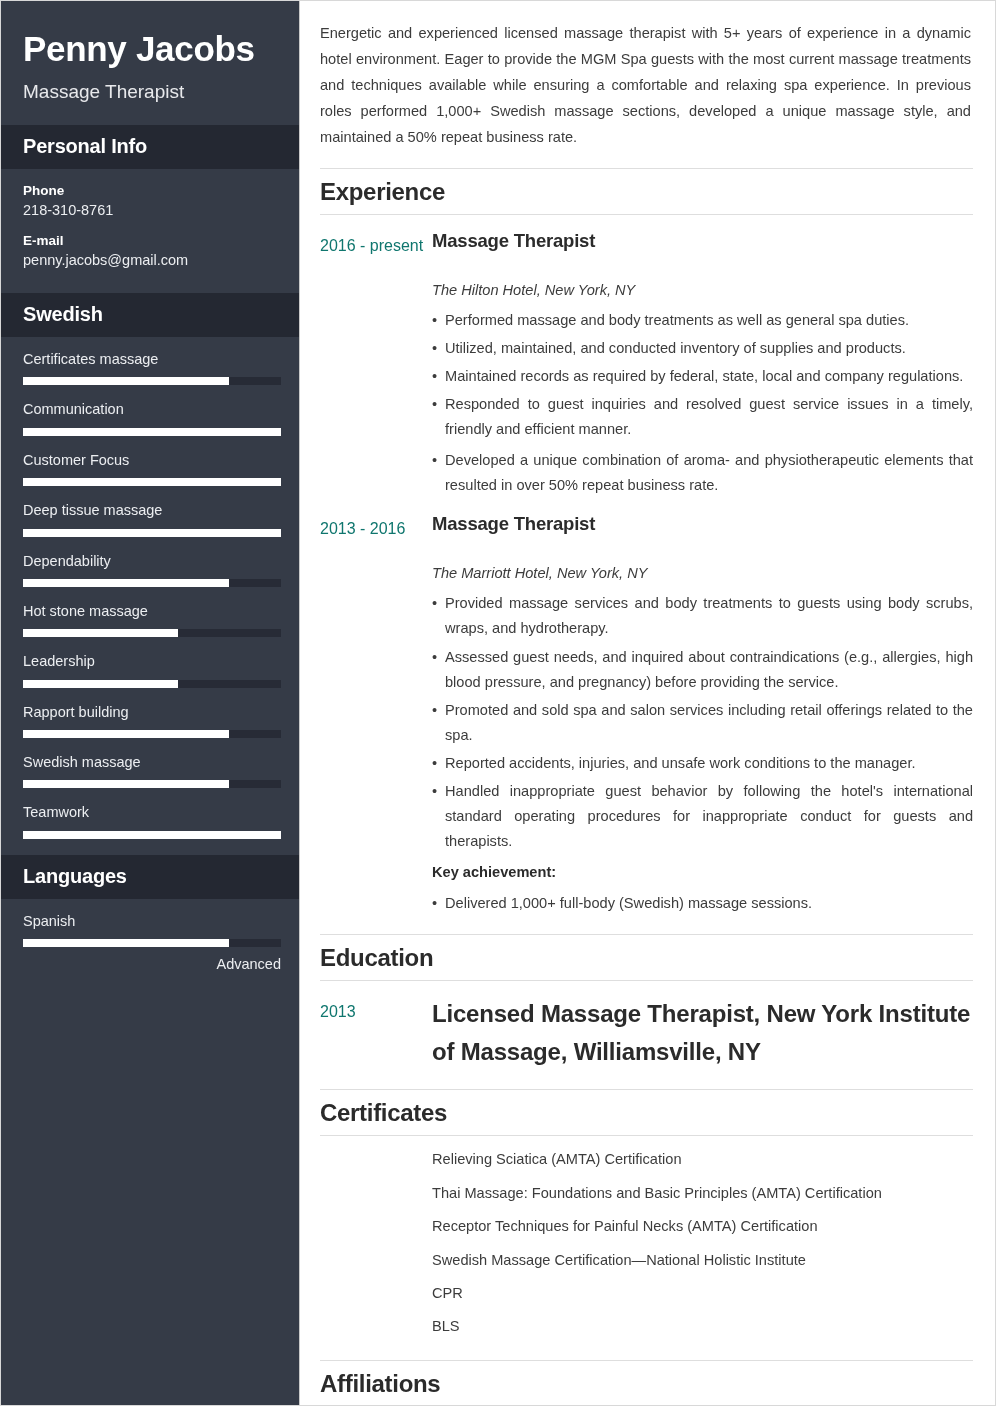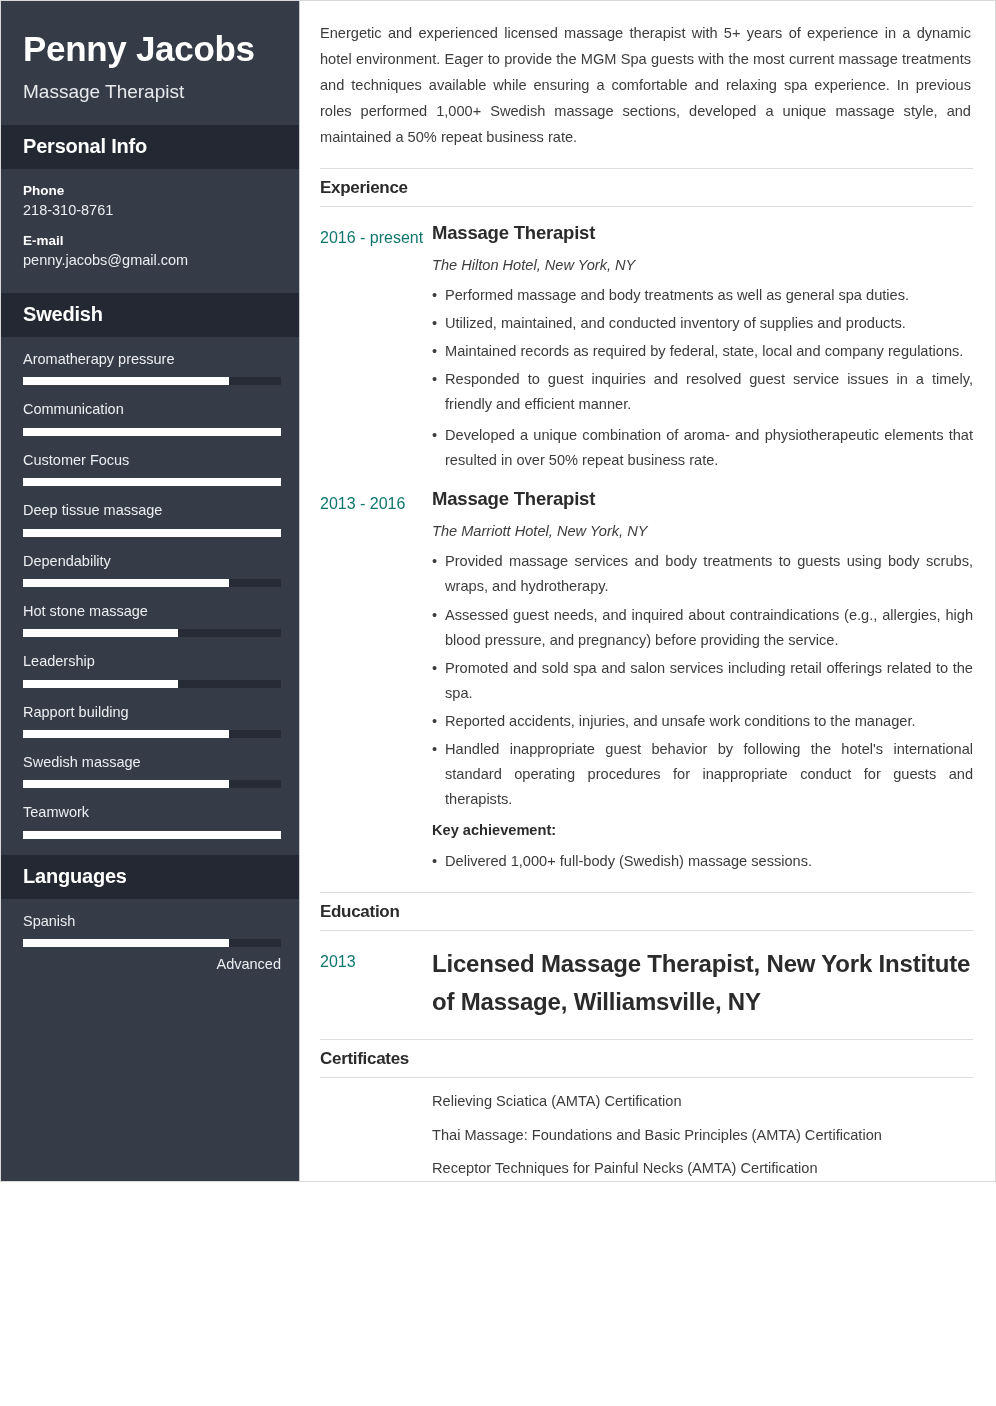--- a/index.html
+++ b/index.html
@@ -7,21 +7,21 @@
   html, body {
     width: 996px;
     height: 1406px;
     background: #ffffff;
     font-family: "Liberation Sans", sans-serif;
   }
 
   #resume {
     position: relative;
     width: 996px;
-    height: 1182px;
+    height: 1406px;
     background: #ffffff;
     border: 1px solid #d8d8d8;
     display: flex;
     overflow: hidden;
     justify-content: flex-end;
   }
 
   
   .sidebar {
     width: 299px;
@@ -114,21 +114,21 @@
     font-size: 14.6px;
     line-height: 1.78;
     color: #3c3c3c;
     text-align: justify;
     padding-right: 2px;
   }
 
   .section { margin-top: 17px; }
 
   .sec-title {
-    font-size: 17px;
+    font-size: 24px;
     font-weight: bold;
     color: #2b2b2b;
     letter-spacing: -0.3px;
     border-top: 1px solid #dedede;
     border-bottom: 1px solid #dedede;
     padding: 9px 0 8px 0;
   }
 
   .entry {
     display: flex;
@@ -150,21 +150,21 @@
     font-weight: bold;
     color: #2b2b2b;
     line-height: 1.3;
     letter-spacing: -0.2px;
   }
 
   .entry-org {
     font-size: 14.6px;
     font-style: italic;
     color: #3c3c3c;
-    margin-top: 10px;
+    margin-top: 27px;
     line-height: 1.5;
   }
 
   .bullets { list-style: none; margin-top: 6px; }
 
   .bullets li {
     position: relative;
     padding-left: 13px;
     font-size: 14.6px;
     line-height: 1.72;
@@ -230,21 +230,21 @@
       </div>
       <div class="info-block">
         <div class="info-label">E-mail</div>
         <div class="info-value">penny.jacobs@gmail.com</div>
       </div>
     </div>
 
     <div class="side-section-head">Swedish</div>
     <div class="side-body" id="skills-list">
         <div class="skill">
-          <div class="skill-name">Aromatherapy pressure</div>
+          <div class="skill-name">Certificates massage</div>
           <div class="bar-track">
             <div class="bar-fill" style="width: 80%;"></div>
           </div>
         </div>
         <div class="skill">
           <div class="skill-name">Communication</div>
           <div class="bar-track">
             <div class="bar-fill" style="width: 100%;"></div>
           </div>
         </div>
@@ -377,20 +377,21 @@
           <li>
             <span class="spacer"></span>
             <span class="txt">Thai Massage: Foundations and Basic Principles (AMTA) Certification</span>
           </li>
           <li>
             <span class="spacer"></span>
             <span class="txt">Receptor Techniques for Painful Necks (AMTA) Certification</span>
           </li>
           <li>
             <span class="spacer"></span>
+            <span class="txt">Swedish Massage Certification—National Holistic Institute</span>
           </li>
           <li>
             <span class="spacer"></span>
             <span class="txt">CPR</span>
           </li>
           <li>
             <span class="spacer"></span>
             <span class="txt">BLS</span>
           </li>
         </ul>

